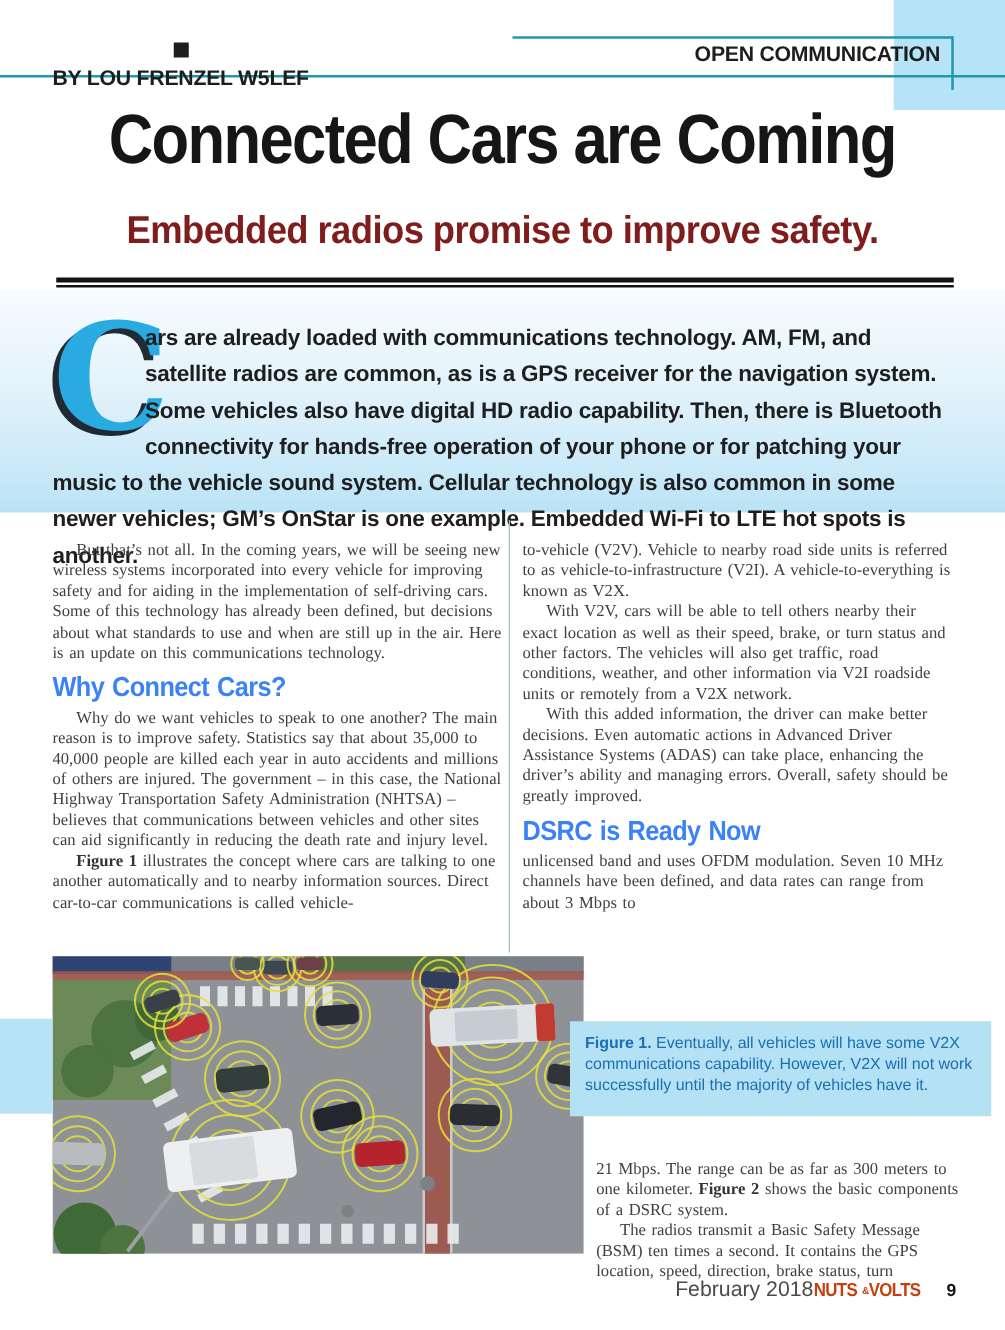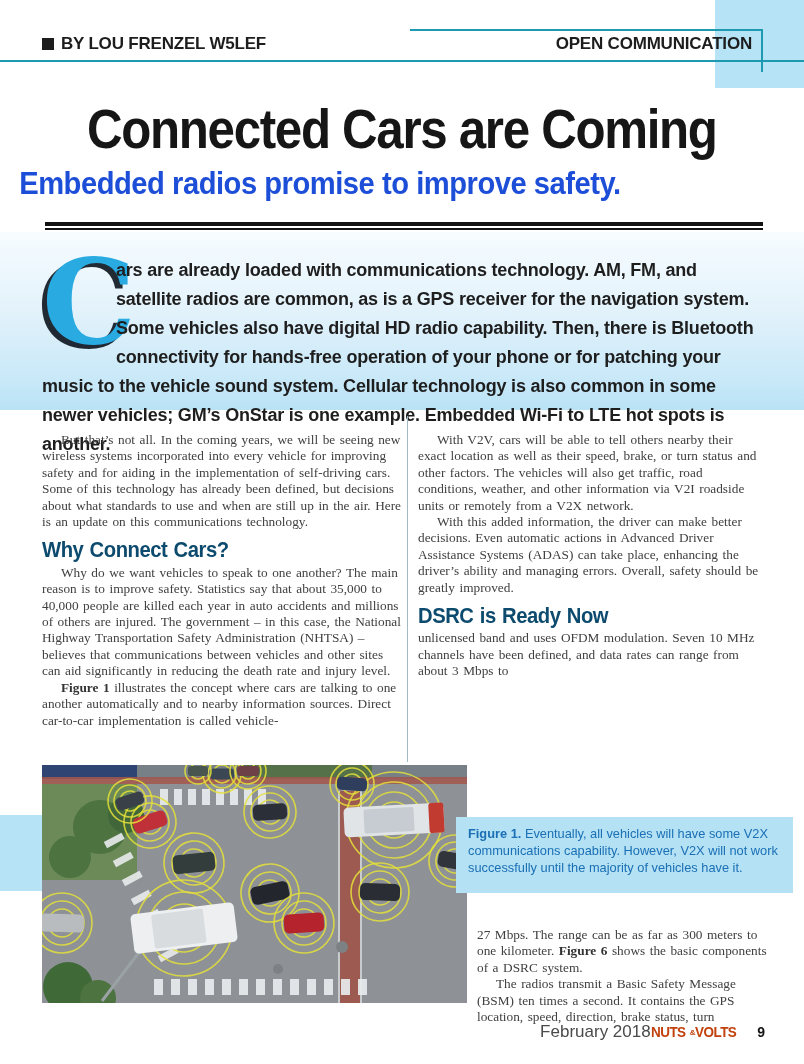--- a/index.html
+++ b/index.html
@@ -4,29 +4,29 @@
 <style>
   html,body{margin:0;padding:0;background:#ffffff;}
   .page{position:relative;width:804px;height:1064px;background:#ffffff;overflow:hidden;
         font-family:"Liberation Serif", serif;}
   
   .cyan-top-right{position:absolute;left:715px;top:0;width:89px;height:88px;background:#b6e3f6;}
   .rule-over-open{position:absolute;left:410px;top:29px;width:352px;height:2px;background:#1e9ab0;}
   .rule-full{position:absolute;left:0;top:60px;width:804px;height:2px;background:#1e9ab0;}
   .rule-vert{position:absolute;left:761px;top:29px;width:2px;height:43px;background:#1e9ab0;}
   .byline{position:absolute;left:42px;top:34px;font-family:"Liberation Sans",sans-serif;
-          font-weight:bold;font-size:17px;letter-spacing:-0.2px;color:#1d1d1d;display:flex;align-items:center;gap:7px;}
+          font-weight:bold;font-size:17px;letter-spacing:-0.2px;color:#1d1d1d;display:flex;align-items:center;gap:7px;flex-direction:column;}
   .byline-square{width:12px;height:12px;background:#1d1d1d;display:inline-block;}
   .section-title{position:absolute;right:52px;top:34px;font-family:"Liberation Sans",sans-serif;
           font-weight:bold;font-size:17px;letter-spacing:-0.2px;color:#1d1d1d;}
   
-  .page-title{position:absolute;left:0;right:0;top:96px;text-align:center;color:#161616;}
+  .page-title{position:absolute;left:0;right:0;top:78px;text-align:center;color:#161616;}
   .page-title span{display:inline-block;transform:scaleX(.88);transform-origin:center;
           font-family:"Liberation Sans",sans-serif;font-weight:bold;font-size:56px;letter-spacing:-1.5px;white-space:nowrap;}
-  .page-subtitle{position:absolute;left:0;right:0;top:166px;color:#1d4ed8;}
+  .page-subtitle{position:absolute;left:0;right:0;top:166px;text-align:center;color:#7f1d1d;}
   .page-subtitle span{display:inline-block;transform:scaleX(.94);transform-origin:center;
           font-family:"Liberation Sans",sans-serif;font-weight:bold;font-size:31px;letter-spacing:-0.5px;white-space:nowrap;}
   .double-rule{position:absolute;left:45px;top:222px;width:718px;height:2px;
           border-top:4px solid #121212;border-bottom:2px solid #121212;}
   
   .intro{position:absolute;left:0;top:232px;width:804px;height:178px;
          background:linear-gradient(180deg,#f7fcff 0%,#e2f2fb 45%,#c7e8f8 85%,#b9e3f5 100%);
          padding:24px 38px 0 42px;box-sizing:border-box;
          font-family:"Liberation Sans",sans-serif;font-weight:bold;font-size:18px;
          line-height:29px;color:#1e1e1e;letter-spacing:-0.2px;}
@@ -34,21 +34,21 @@
          font-family:"DejaVu Serif",serif;font-weight:bold;font-size:118px;line-height:84px;
          color:#29abe2;text-shadow:-5px 4px 0 rgba(16,24,34,.92);}
   
   .body-text{font-size:13.3px;line-height:16.4px;color:#404040;word-spacing:1.2px;margin-top:22px;}
   .col-left{position:absolute;left:42px;top:410px;width:360px;}
   .col-right{position:absolute;left:418px;top:410px;width:347px;}
   .col-rule{position:absolute;left:407px;top:416px;width:1px;height:346px;background:#9fbcc4;}
   .body-text p{margin:0;}
   .ind{text-indent:19px;}
   .fig-ref{font-weight:bold;color:#333;}
-  h2.sec{margin:12px 0 6px 0;color:#0c4a6e;}
+  h2.sec{margin:12px 0 6px 0;color:#3b82f6;}
   h2.sec span{display:inline-block;transform:scaleX(.92);transform-origin:left center;
          font-family:"Liberation Sans",sans-serif;font-weight:bold;font-size:22px;letter-spacing:-0.5px;white-space:nowrap;}
   .photo-wrap-indent{margin-left:60px;}
   
   .photo{position:absolute;left:42px;top:765px;width:425px;height:238px;}
   .cyan-left-strip{position:absolute;left:0;top:815px;width:42px;height:76px;background:#b6e3f6;}
   .caption-box{position:absolute;left:456px;top:817px;width:337px;height:76px;background:#b4e1f4;
          box-sizing:border-box;padding:8px 14px 0 12px;
          font-family:"Liberation Sans",sans-serif;font-size:12.8px;line-height:17px;color:#1a6fb5;}
   .cap-label{font-weight:bold;}
@@ -88,24 +88,25 @@
   <div class="intro">
     <span class="drop-cap">C</span><span>ars are already loaded with communications technology. AM, FM, and satellite radios are common, as is a GPS receiver for the navigation system. Some vehicles also have digital HD radio capability. Then, there is Bluetooth connectivity for hands-free operation of your phone or for patching your music to the vehicle sound system. Cellular technology is also common in some newer vehicles; GM’s OnStar is one example. Embedded Wi-Fi to LTE hot spots is another.</span>
   </div>
 
   <div class="col-rule"></div>
 
   <div class="col-left body-text">
     <p class="ind">But that’s not all. In the coming years, we will be seeing new wireless systems incorporated into every vehicle for improving safety and for aiding in the implementation of self-driving cars. Some of this technology has already been defined, but decisions about what standards to use and when are still up in the air. Here is an update on this communications technology.</p>
     <h2 class="sec"><span>Why Connect Cars?</span></h2>
     <p class="ind">Why do we want vehicles to speak to one another? The main reason is to improve safety. Statistics say that about 35,000 to 40,000 people are killed each year in auto accidents and millions of others are injured. The government – in this case, the National Highway Transportation Safety Administration (NHTSA) – believes that communications between vehicles and other sites can aid significantly in reducing the death rate and injury level.</p>
-    <p class="ind"><span class="fig-ref">Figure 1</span><span> illustrates the concept where cars are talking to one another automatically and to nearby information sources. Direct car-to-car implementation is called vehicle-</span></p>
+    <p class="ind"><span class="fig-ref">Figure 1</span><span> illustrates the concept where cars are talking to one another automatically and to nearby information sources. Direct car-to-car communications is called vehicle-</span></p>
   </div>
 
   <div class="col-right body-text">
+    <p>to-vehicle (V2V). Vehicle to nearby road side units is referred to as vehicle-to-infrastructure (V2I). A vehicle-to-everything is known as V2X.</p>
     <p class="ind">With V2V, cars will be able to tell others nearby their exact location as well as their speed, brake, or turn status and other factors. The vehicles will also get traffic, road conditions, weather, and other information via V2I roadside units or remotely from a V2X network.</p>
     <p class="ind">With this added information, the driver can make better decisions. Even automatic actions in Advanced Driver Assistance Systems (ADAS) can take place, enhancing the driver’s ability and managing errors. Overall, safety should be greatly improved.</p>
     <h2 class="sec"><span>DSRC is Ready Now</span></h2>
     <p class="photo-wrap-indent">unlicensed band and uses OFDM modulation. Seven 10 MHz channels have been defined, and data rates can range from about 3 Mbps to</p>
   </div>
 
   <svg class="photo" id="intersection-svg" viewBox="0 0 425 238" preserveAspectRatio="none">
     <rect x="0" y="0" width="425" height="238" fill="#8e9296"></rect>
     <rect x="0" y="0" width="425" height="14" fill="#768086"></rect>
     <rect x="0" y="0" width="95" height="14" fill="#2e4473"></rect>
@@ -253,21 +254,21 @@
       </g>
     </svg>
 
   <div class="cyan-left-strip"></div>
 
   <div class="caption-box">
     <span class="cap-label">Figure 1.</span><span> Eventually, all vehicles will have some V2X communications capability. However, V2X will not work successfully until the majority of vehicles have it.</span>
   </div>
 
   <div class="col-right-bottom body-text">
-    <p><span>27 Mbps. The range can be as far as 300 meters to one kilometer. </span><span class="fig-ref">Figure 6</span><span> shows the basic components of a DSRC system.</span></p>
+    <p><span>21 Mbps. The range can be as far as 300 meters to one kilometer. </span><span class="fig-ref">Figure 2</span><span> shows the basic components of a DSRC system.</span></p>
     <p class="ind">The radios transmit a Basic Safety Message (BSM) ten times a second. It contains the GPS location, speed, direction, brake status, turn</p>
   </div>
 
   <div class="footer">
     <span class="issue">February 2018</span>
     <span class="logo"><span class="part">NUTS</span><span class="amp">&amp;</span><span class="part">VOLTS</span></span>
     <span class="pagenum">9</span>
   </div>
 
 </div>

